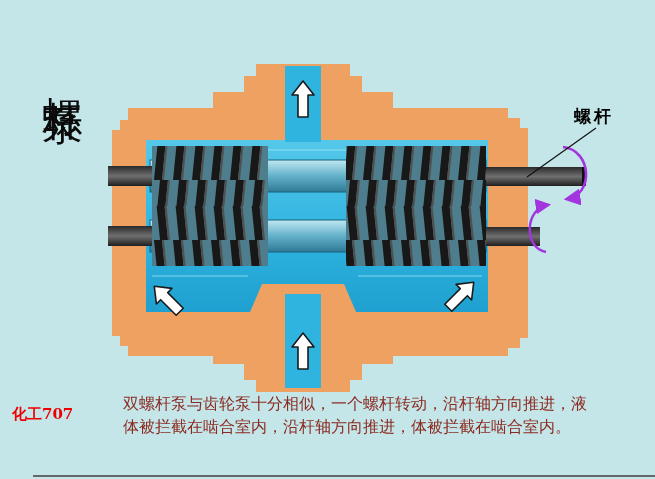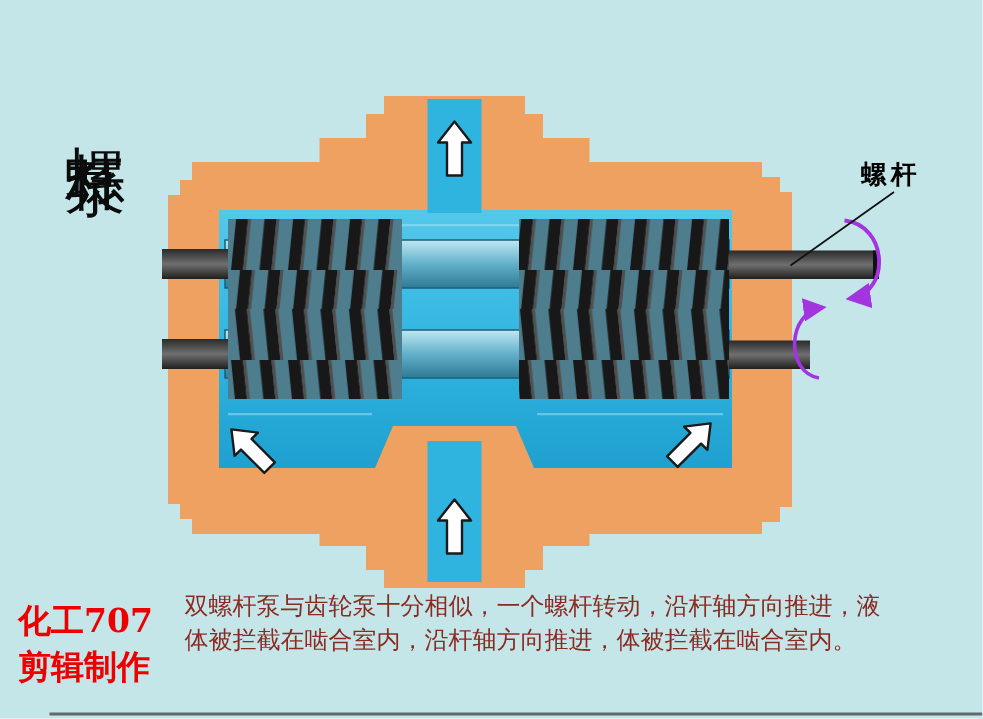--- a/index.html
+++ b/index.html
@@ -17,22 +17,23 @@
     font-size:40px;color:#0b0b0b;letter-spacing:6px;
     user-select:none;
   }
   .caption{
     position:absolute;left:123px;top:392px;
     color:#8b2a21;font-size:16px;line-height:23px;
     white-space:nowrap;
   }
   .watermark{
     position:absolute;left:12px;top:399px;
-    color:#ee0000;font-weight:bold;font-size:22px;line-height:31px;
+    color:#ee0000;font-weight:bold;font-size:15px;line-height:31px;
     white-space:nowrap;
+    text-align:center;
   }
   .timeline{
     position:absolute;left:33px;right:0;bottom:2px;height:2px;
     background:#4a4a4a;opacity:.8;
   }
   .svg-label{font-family:"DejaVu Serif", serif;}
 </style>
 </head>
 <body>
 
@@ -137,18 +138,17 @@
 
   <div class="title">螺杆泵</div>
 
   <div class="caption">
     <div>双螺杆泵与齿轮泵十分相似，一个螺杆转动，沿杆轴方向推进，液</div>
     <div>体被拦截在啮合室内，沿杆轴方向推进，体被拦截在啮合室内。</div>
   </div>
 
   <div class="watermark">
     <div>化工707</div>
-    <div>剪辑制作</div>
   </div>
 
   <div class="timeline"></div>
 
 </div>
 
 </body></html>

